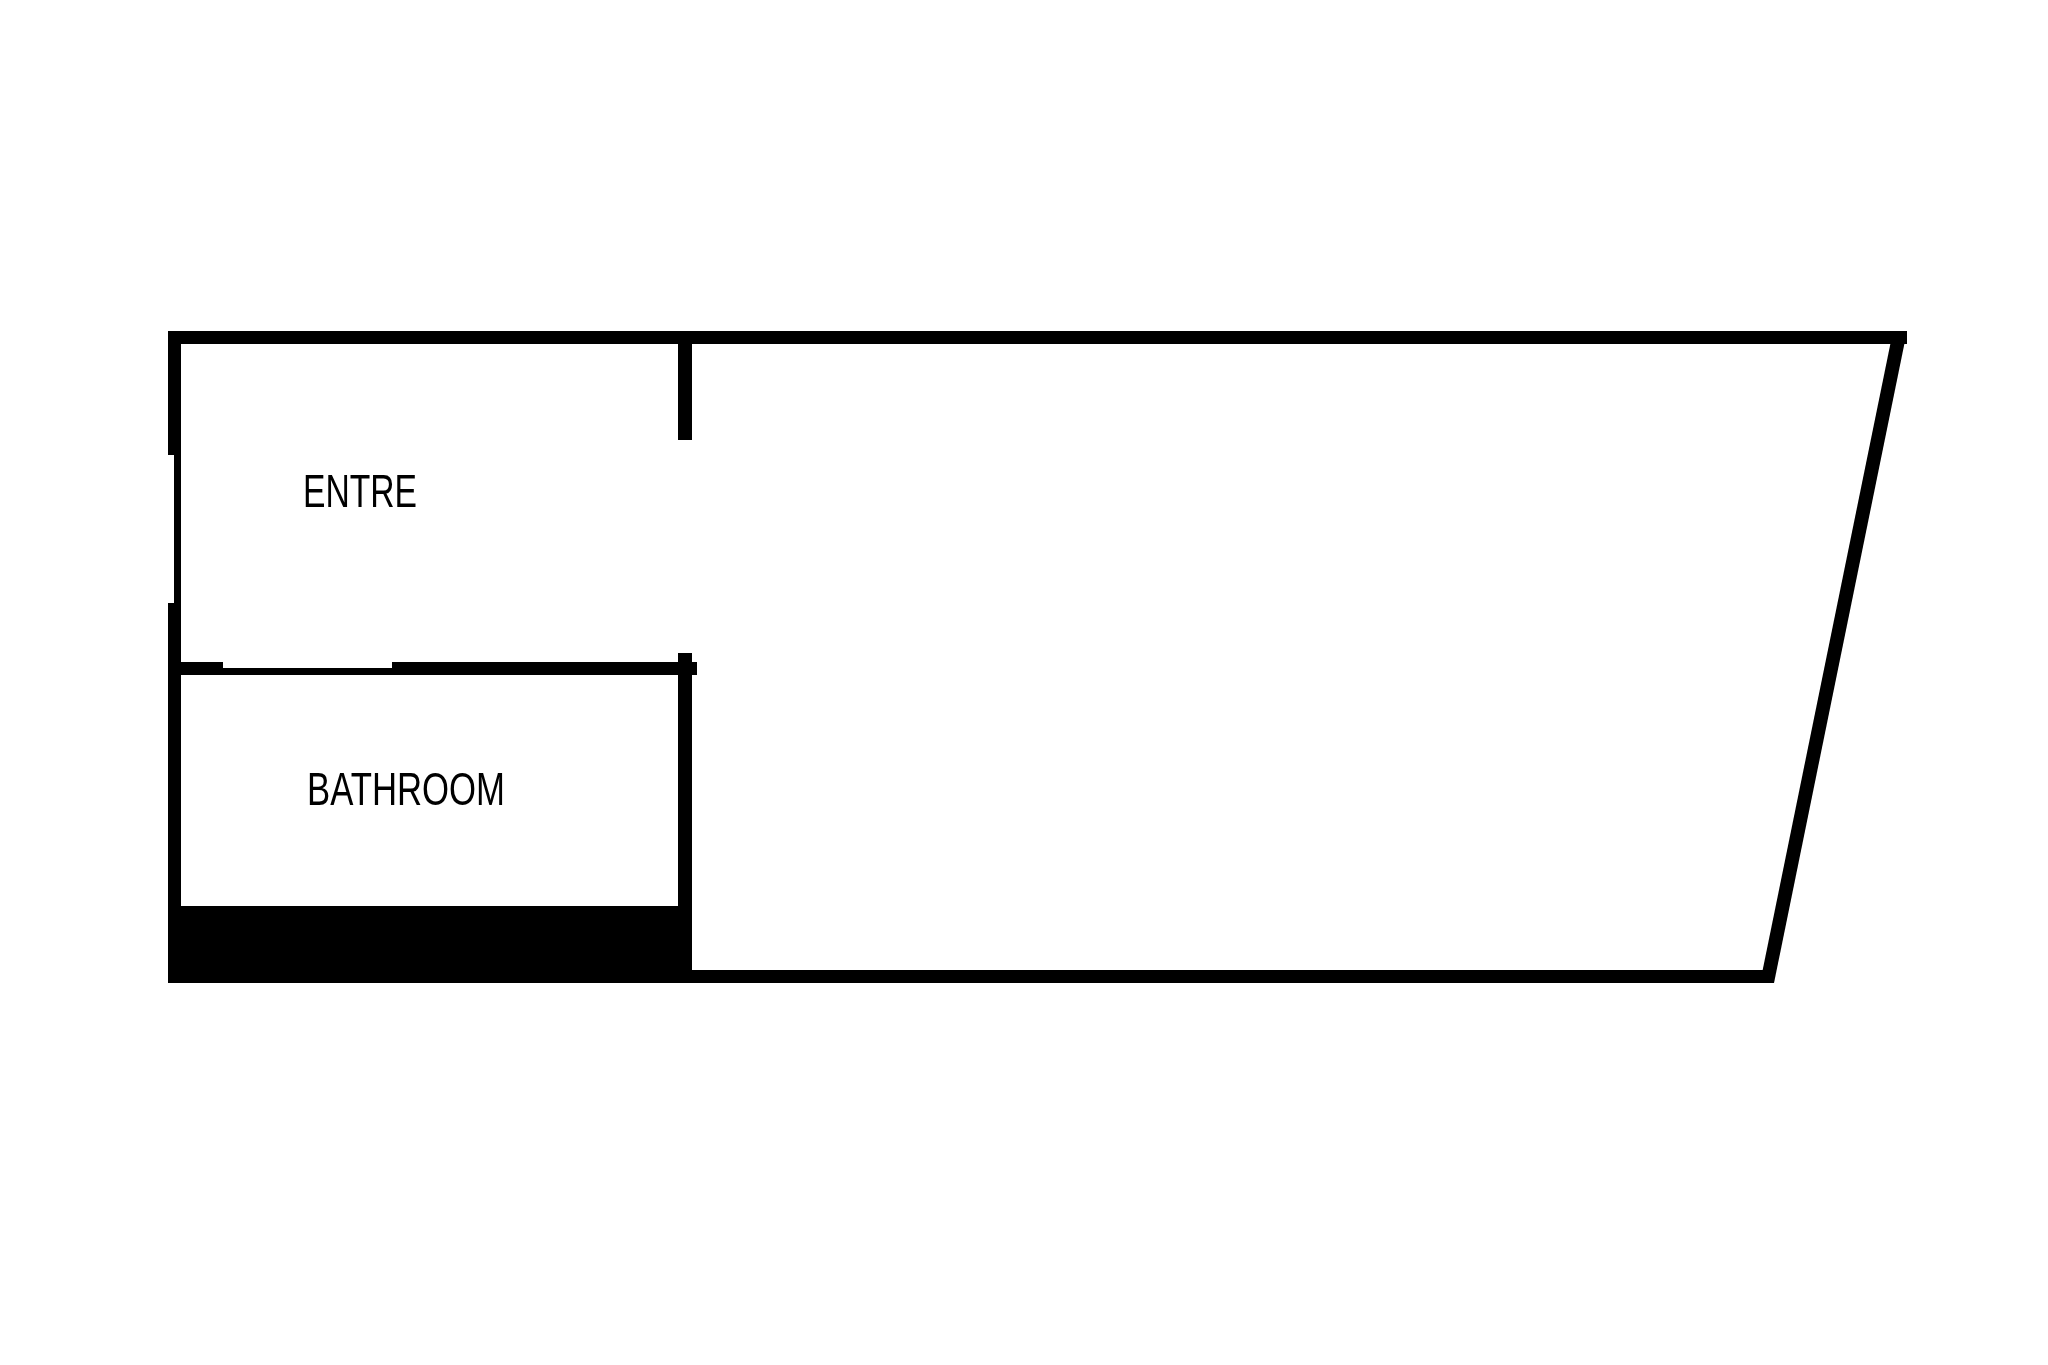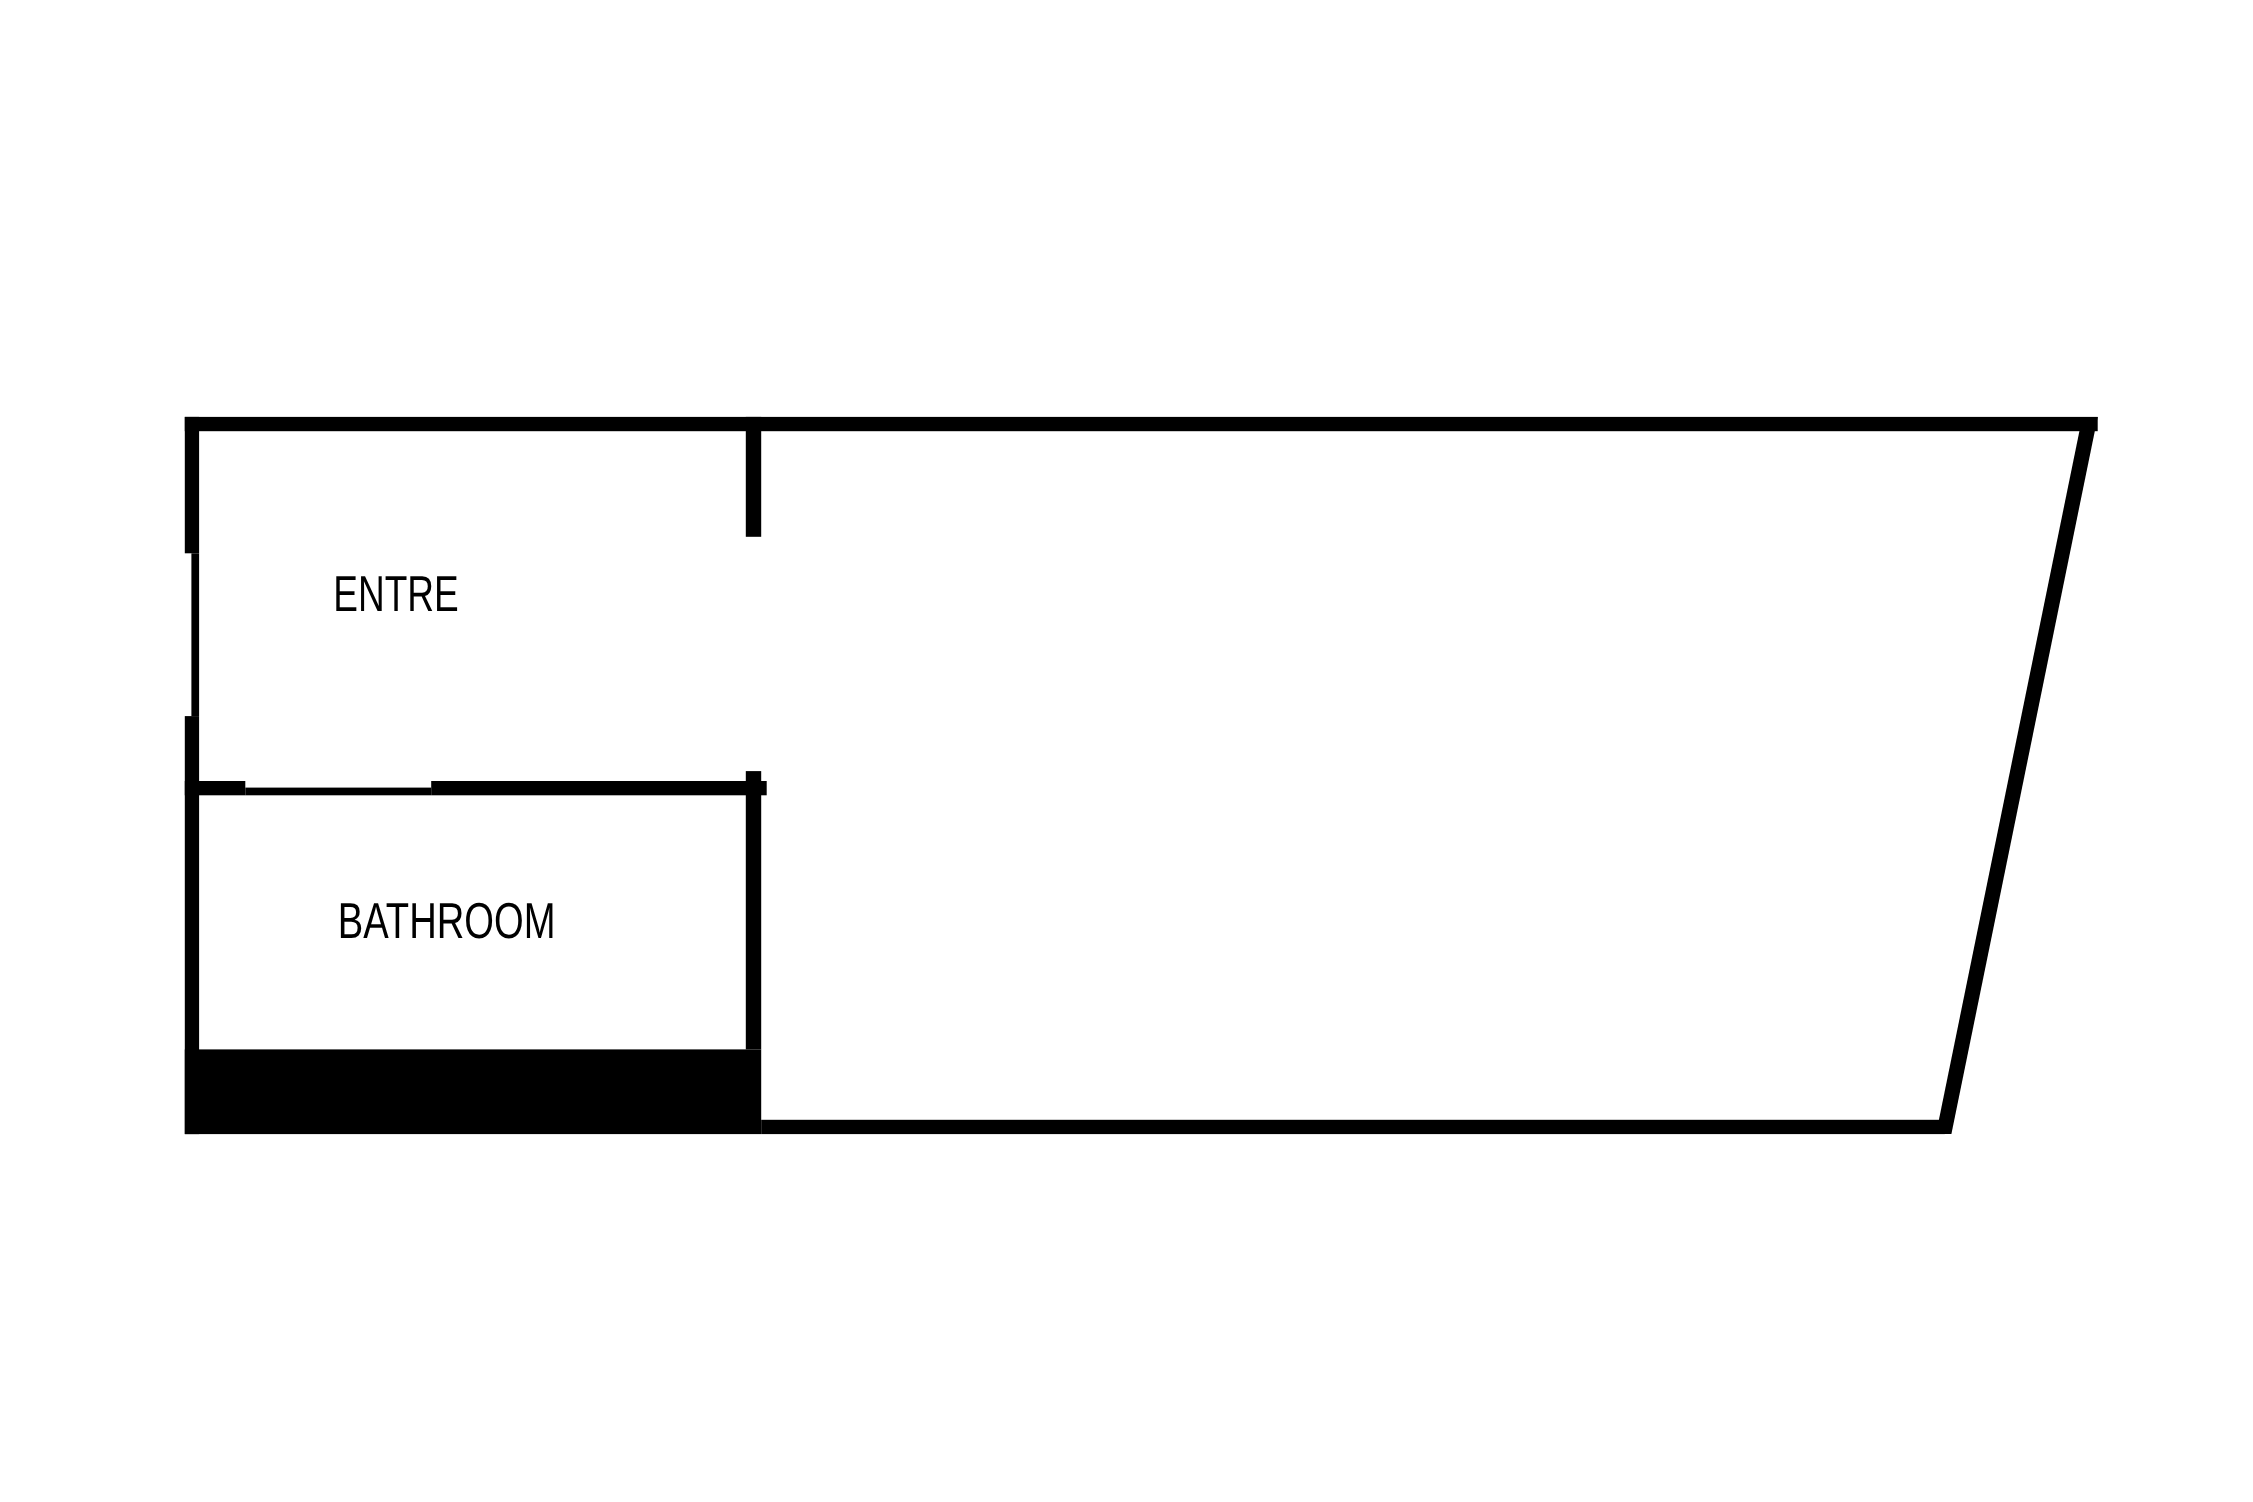--- a/index.html
+++ b/index.html
@@ -11,21 +11,20 @@
     overflow: hidden;
     font-family: "Liberation Sans", sans-serif;
   }
   .canvas {
     position: absolute;
     left: 0;
     top: 0;
     width: 2048px;
     height: 989px;
     background: #ffffff;
-    margin-top: 48px;
   }
   svg { display: block; }
   .room-label {
     font-family: "Liberation Sans", sans-serif;
     font-size: 46px;
     font-weight: 400;
   }
 </style>
 </head>
 <body>

